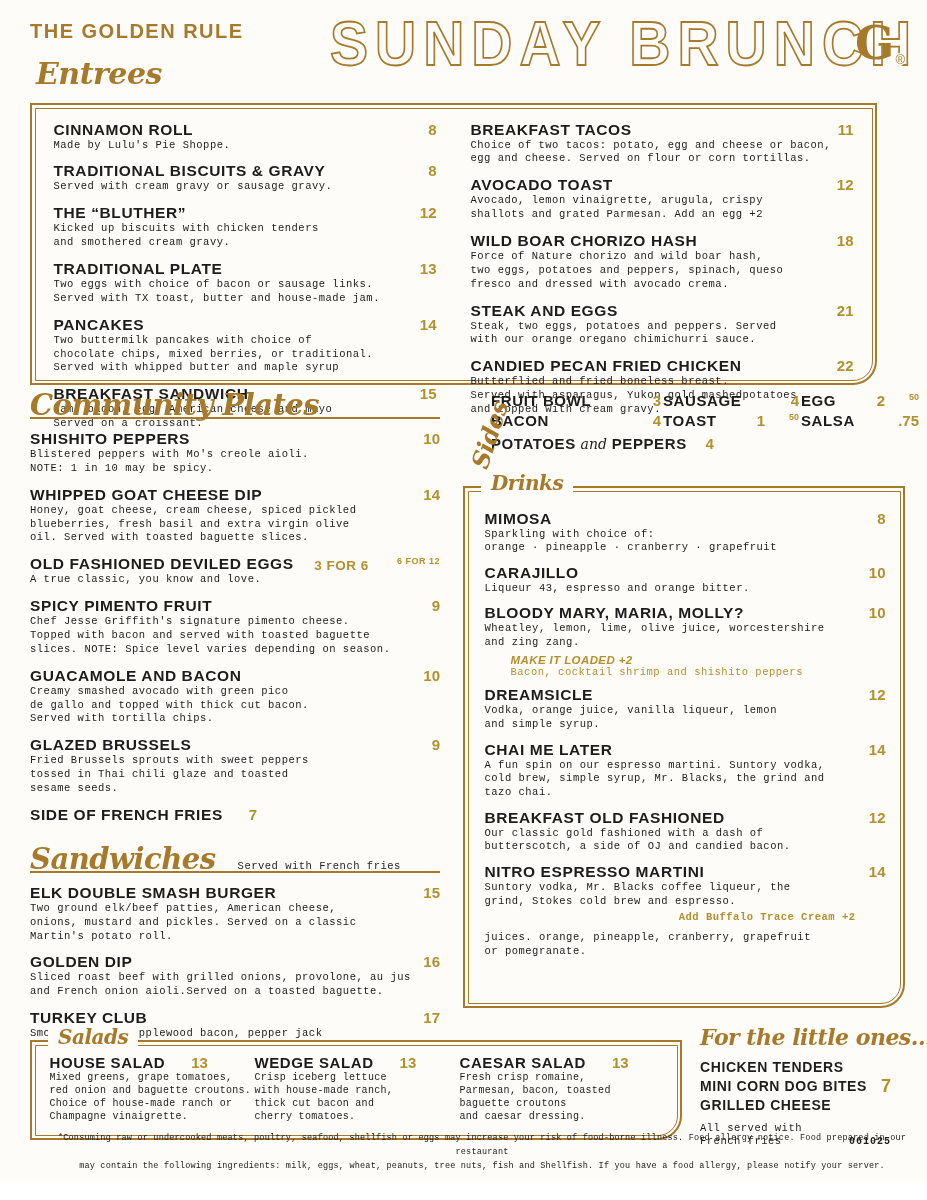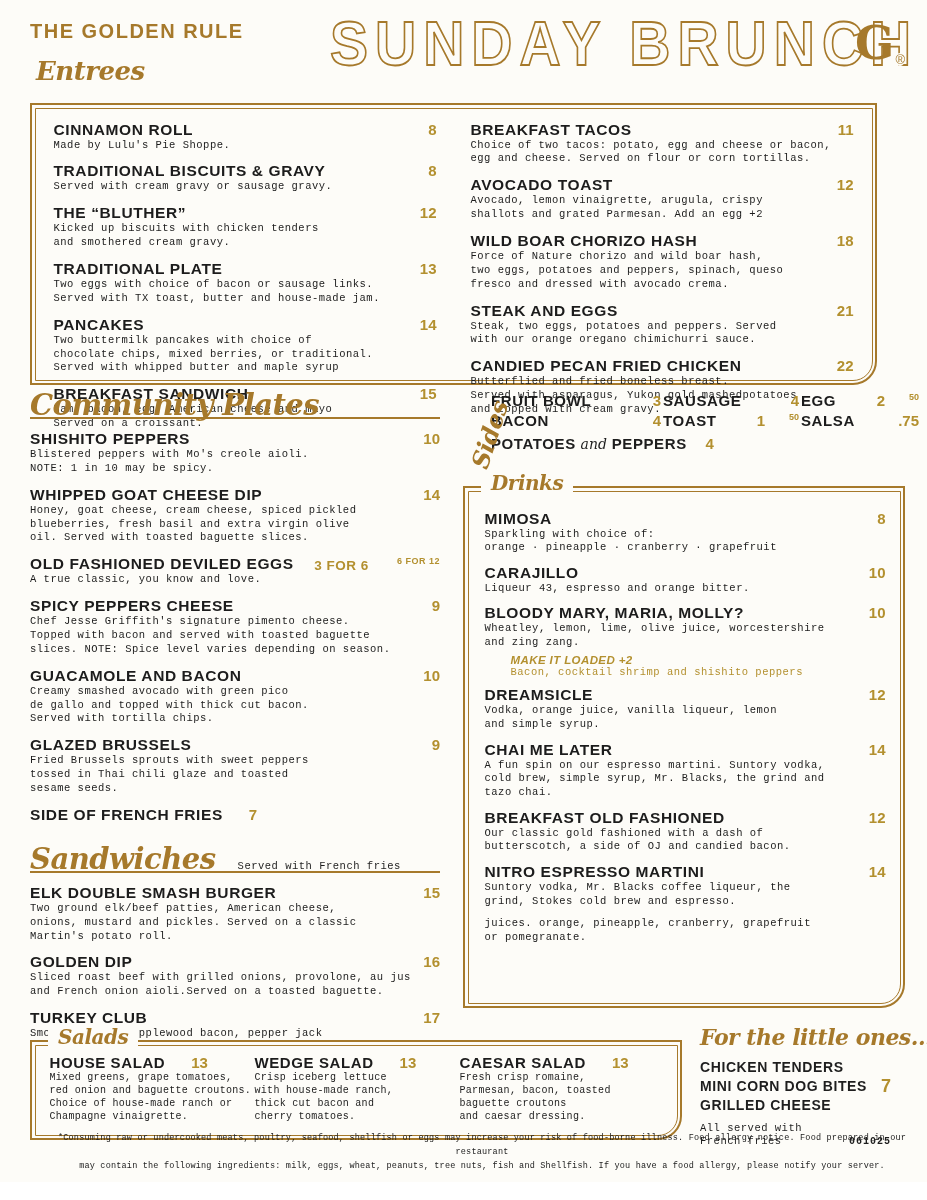--- a/index.html
+++ b/index.html
@@ -24,21 +24,21 @@
     transform:scaleY(1.12);transform-origin:top center;
   }
   @supports not (-webkit-text-stroke:1px #000){ .big-title{color:var(--gold);} }
   .logo{position:absolute;right:20px;top:16px;width:52px;height:56px;}
   .logo .g{font-size:46px;font-weight:800;color:var(--gold);font-family:"DejaVu Serif",serif;}
   .logo .reg{position:absolute;right:2px;bottom:6px;font-size:13px;color:var(--gold);
     background:var(--paper);border-radius:50%;line-height:13px;}
   
   .script{font-family:"DejaVu Serif",serif;font-style:italic;font-weight:bold;
     color:var(--gold);letter-spacing:-0.5px;}
-  .entrees-script{position:absolute;left:36px;top:56px;font-size:26px;}
+  .entrees-script{position:absolute;left:36px;top:56px;font-size:30px;}
   
   .dbl{border:2px solid var(--gold);border-bottom-right-radius:24px;padding:2.5px;background:var(--paper);}
   .dbl-in{border:1px solid var(--gold);border-bottom-right-radius:20px;width:100%;height:100%;}
   
   .entrees-box{position:absolute;left:30px;top:103px;width:847px;height:282px;}
   .entrees-cols{display:flex;gap:34px;padding:12px 18px 10px 18px;}
   .ecol{flex:1;min-width:0;}
   
   .item{margin-bottom:10px;}
   .irow{display:flex;justify-content:space-between;align-items:baseline;}
@@ -237,21 +237,21 @@
         </div>
         <div class="item">
           <div class="irow">
             <span class="iname">OLD FASHIONED DEVILED EGGS</span>
             <span class="iprice long">3 FOR 6 <span class="sup"> 6 FOR 12</span></span>
           </div>
           <div class="desc">A true classic, you know and love.</div>
         </div>
         <div class="item">
           <div class="irow">
-            <span class="iname">SPICY PEPPERS CHEESE</span>
+            <span class="iname">SPICY PIMENTO FRUIT</span>
             <span class="iprice">9</span>
           </div>
           <div class="desc">Chef Jesse Griffith's signature pimento cheese.</div>
           <div class="desc">Topped with bacon and served with toasted baguette</div>
           <div class="desc">slices. NOTE: Spice level varies depending on season.</div>
         </div>
         <div class="item">
           <div class="irow">
             <span class="iname">GUACAMOLE AND BACON</span>
             <span class="iprice">10</span>
@@ -409,20 +409,21 @@
               <div class="desc">Our classic gold fashioned with a dash of</div>
               <div class="desc">butterscotch, a side of OJ and candied bacon.</div>
             </div>
             <div class="item">
               <div class="irow">
                 <span class="iname">NITRO ESPRESSO MARTINI</span>
                 <span class="iprice">14</span>
               </div>
               <div class="desc">Suntory vodka, Mr. Blacks coffee liqueur, the</div>
               <div class="desc">grind, Stokes cold brew and espresso.</div>
+              <div class="gold-note">Add Buffalo Trace Cream +2</div>
             </div>
             <div class="item">
               <div class="desc">juices.  orange, pineapple, cranberry, grapefruit</div>
               <div class="desc">or pomegranate.</div>
             </div>
           </div>
       </div>
     </div>
   </div>
 

